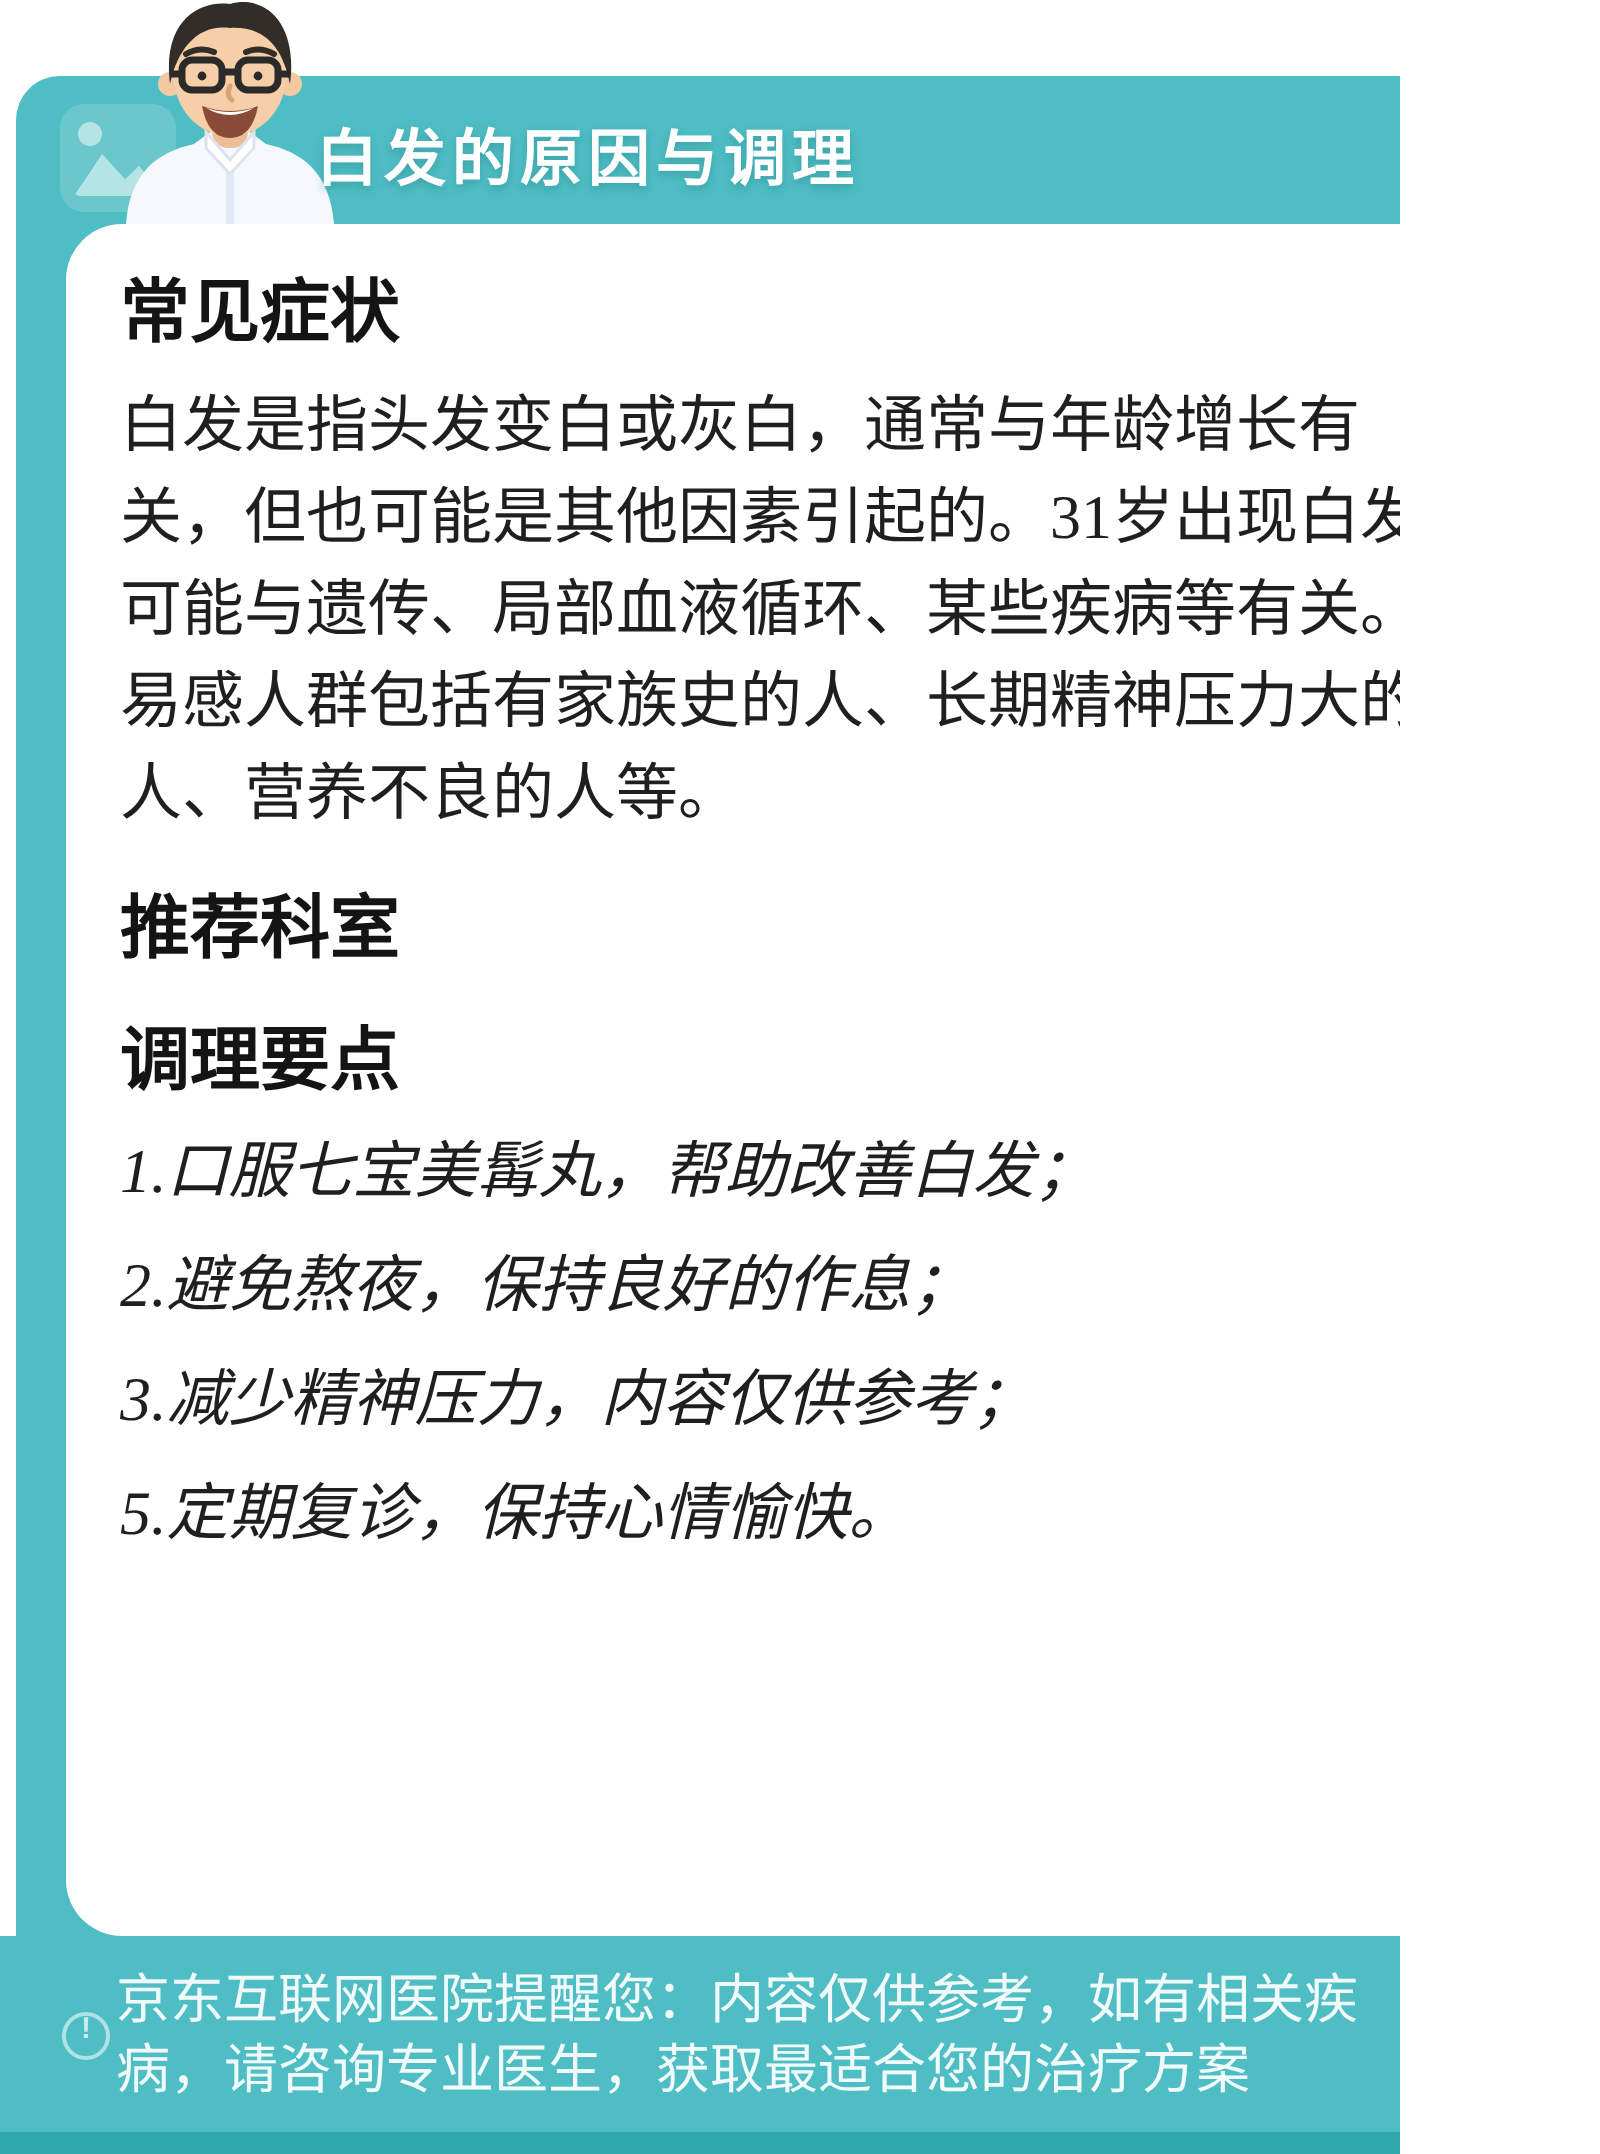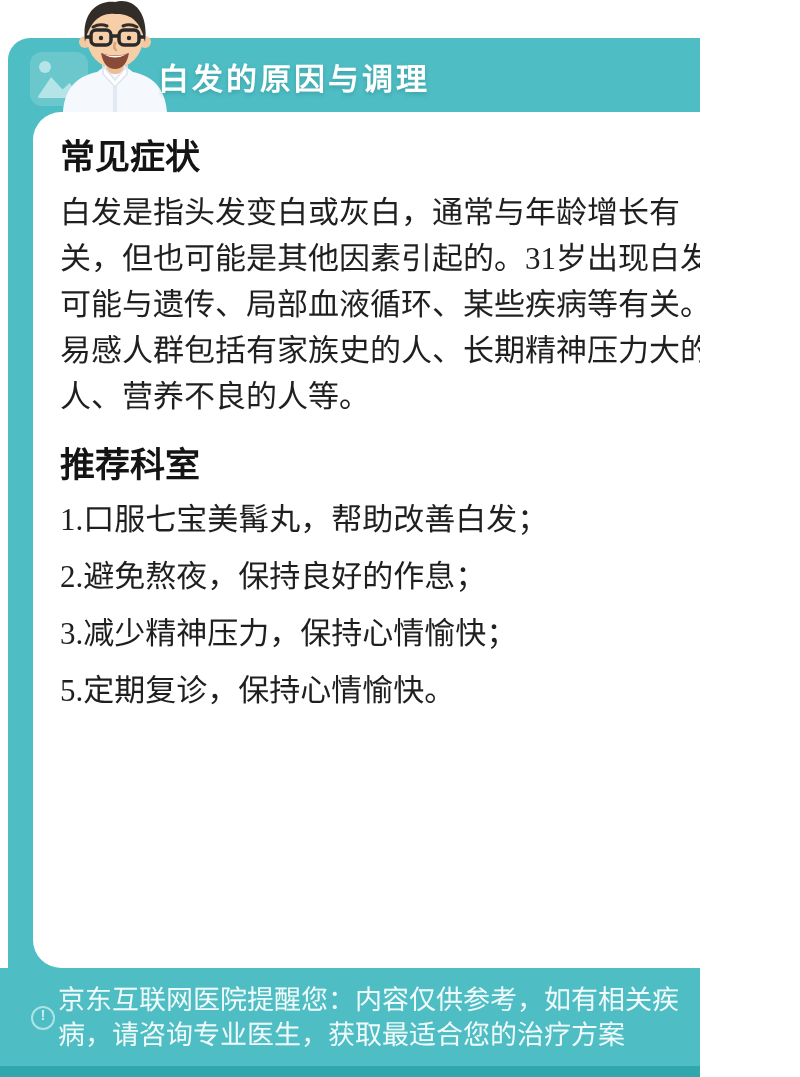--- a/index.html
+++ b/index.html
@@ -37,21 +37,21 @@
   }
   .card h2{
     margin:24px 0 0 0;font-size:35px;line-height:42px;font-weight:700;color:#141414;
     font-family:"Liberation Sans","DejaVu Sans",sans-serif;
   }
   .card h2:first-child{margin-top:0;}
   .body-text{
     margin:12px 0 0 0;font-size:31px;line-height:46px;color:#1f1f1f;max-width:682px;
     font-family:"Liberation Serif","DejaVu Serif","Liberation Sans",sans-serif;
   }
-  .tip{margin:11px 0 0 0;font-size:31px;line-height:46px;color:#1f1f1f;max-width:682px;}
+  .tip{margin:11px 0 0 0;font-size:31px;line-height:46px;color:#1f1f1f;max-width:682px;font-style:italic;}
   .tip:first-of-type{margin-top:24px;}
   .tip-num{font-family:"Liberation Serif","DejaVu Serif",serif;}
   .tip-text{font-family:"Liberation Serif","DejaVu Serif","Liberation Sans",sans-serif;}
 
   
   .info-icon{
     position:absolute;left:31px;top:1006px;width:24px;height:24px;border-radius:50%;
     border:2px solid rgba(255,255,255,.55);box-sizing:border-box;
   }
   .info-icon::before{
@@ -115,23 +115,24 @@
   </svg>
 
   <div class="header-title">白发的原因与调理</div>
 
   <div class="card">
     <h2>常见症状</h2>
     <p class="body-text">白发是指头发变白或灰白，通常与年龄增长有关，但也可能是其他因素引起的。31岁出现白发可能与遗传、局部血液循环、某些疾病等有关。易感人群包括有家族史的人、长期精神压力大的人、营养不良的人等。</p>
 
     <h2>推荐科室</h2>
 
+    <h2>调理要点</h2>
     <p class="tip"><span class="tip-num">1.</span><span class="tip-text">口服七宝美髯丸，帮助改善白发；</span></p>
     <p class="tip"><span class="tip-num">2.</span><span class="tip-text">避免熬夜，保持良好的作息；</span></p>
-    <p class="tip"><span class="tip-num">3.</span><span class="tip-text">减少精神压力，保持心情愉快；</span></p>
+    <p class="tip"><span class="tip-num">3.</span><span class="tip-text">减少精神压力，内容仅供参考；</span></p>
     <p class="tip"><span class="tip-num">5.</span><span class="tip-text">定期复诊，保持心情愉快。</span></p>
   </div>
 
   <div class="info-icon"></div>
   <div class="disclaimer">京东互联网医院提醒您：内容仅供参考，如有相关疾病，请咨询专业医生，获取最适合您的治疗方案</div>
 
   <button class="thumb-button" type="button">
     <svg viewBox="0 0 24 22" width="50" height="46" aria-hidden="true">
       <path d="M1 9.2 h3.4 a0.6 0.6 0 0 1 0.6 0.6 v10.6 a0.6 0.6 0 0 1 -0.6 0.6 H1 Z
                M6.4 21 h9.1 c1.5 0 2.8 -1 3.1 -2.4 l1.7 -6.9 a2.5 2.5 0 0 0 -2.4 -3.1 h-4.7 l0.8 -4.2 a2.2 2.2 0 0 0 -3.9 -1.7 L6.4 8.9 Z" fill="#cbf4f1"></path>

